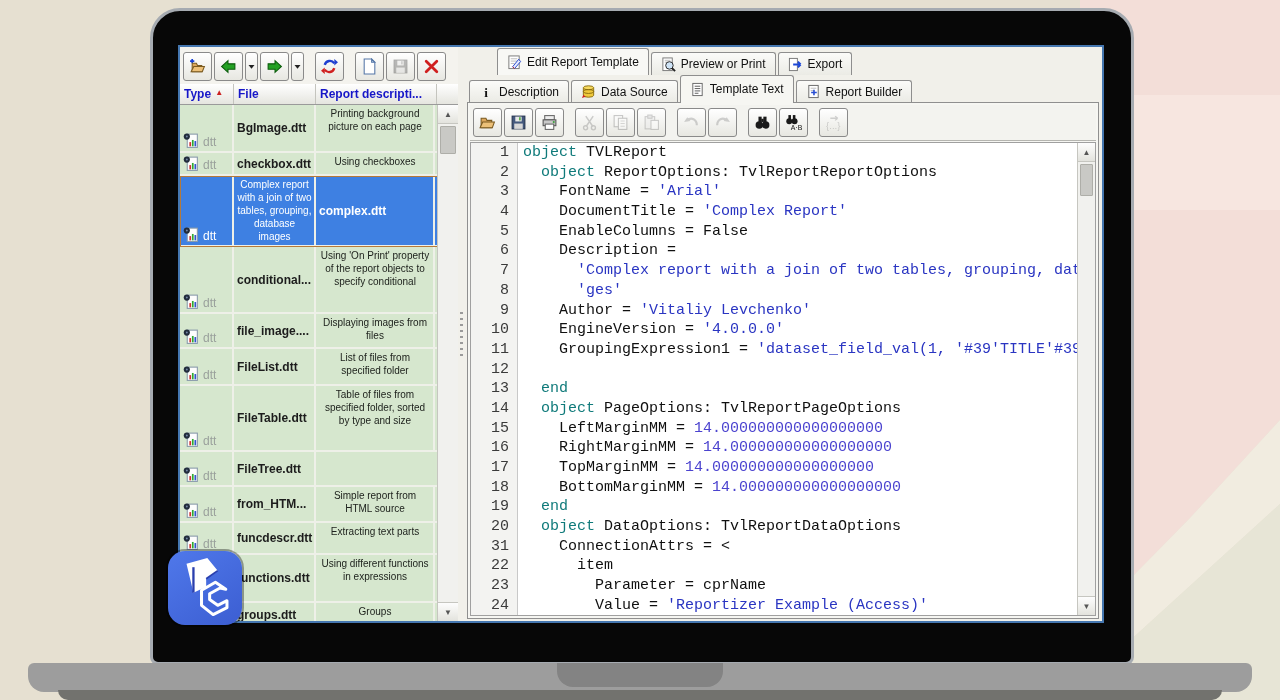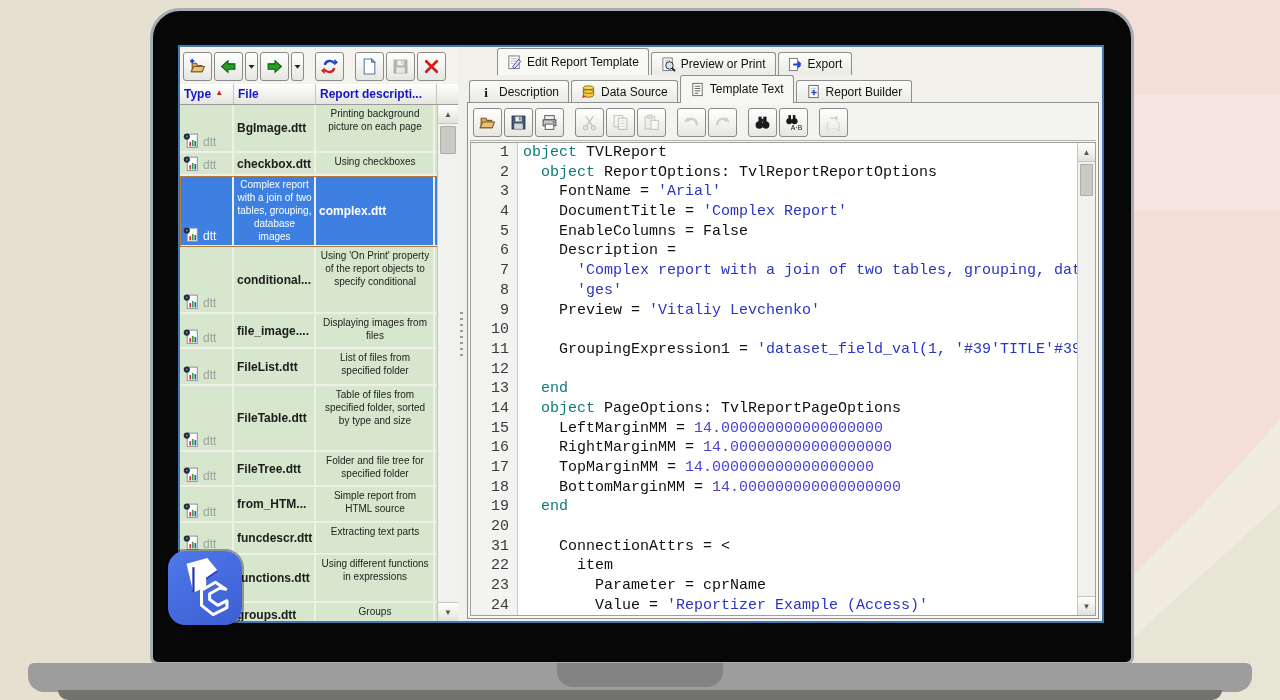--- a/index.html
+++ b/index.html
@@ -349,21 +349,20 @@
                     <rect x="6" y="9.5" width="1.6" height="4" fill="#d03030"></rect>
                     <rect x="8.4" y="7.5" width="1.6" height="6" fill="#2faa2f"></rect>
                     <rect x="10.8" y="8.5" width="1.6" height="5" fill="#3355cc"></rect>
                     <circle cx="3.6" cy="4.3" r="2.9" fill="#222c3c"></circle>
                     <circle cx="3.6" cy="4.3" r="0.9" fill="#7486a8"></circle>
                   </svg>
                 </span>
                 <span class="type-label">dtt</span>
               </div>
               <div class="cell cell-file">FileTree.dtt</div>
-              <div class="cell cell-desc">Folder and file tree for specified folder</div>
             </div>
             <div class="frow" style="min-height: 34px;">
               <div class="cell cell-type">
                 <span style="display: flex;">
                   <svg viewBox="0 0 16 16">
                     <rect x="4" y="2" width="9.5" height="12.5" fill="#fdfdfd" stroke="#8899aa"></rect>
                     <rect x="6" y="9.5" width="1.6" height="4" fill="#d03030"></rect>
                     <rect x="8.4" y="7.5" width="1.6" height="6" fill="#2faa2f"></rect>
                     <rect x="10.8" y="8.5" width="1.6" height="5" fill="#3355cc"></rect>
                     <circle cx="3.6" cy="4.3" r="2.9" fill="#222c3c"></circle>
@@ -624,32 +623,32 @@
         <div class="editor">
           <div class="code-area" id="code-lines">
               <div class="cline"><span class="ln">1</span><span class="ctext"><span class="tk-k">object</span><span class="tk-p"> TVLReport</span></span></div>
               <div class="cline"><span class="ln">2</span><span class="ctext"><span class="tk-p">  </span><span class="tk-k">object</span><span class="tk-p"> ReportOptions: TvlReportReportOptions</span></span></div>
               <div class="cline"><span class="ln">3</span><span class="ctext"><span class="tk-p">    FontName = </span><span class="tk-s">'Arial'</span></span></div>
               <div class="cline"><span class="ln">4</span><span class="ctext"><span class="tk-p">    DocumentTitle = </span><span class="tk-s">'Complex Report'</span></span></div>
               <div class="cline"><span class="ln">5</span><span class="ctext"><span class="tk-p">    EnableColumns = False</span></span></div>
               <div class="cline"><span class="ln">6</span><span class="ctext"><span class="tk-p">    Description = </span></span></div>
               <div class="cline"><span class="ln">7</span><span class="ctext"><span class="tk-p">      </span><span class="tk-s">'Complex report with a join of two tables, grouping, database ima'</span></span></div>
               <div class="cline"><span class="ln">8</span><span class="ctext"><span class="tk-p">      </span><span class="tk-s">'ges'</span></span></div>
-              <div class="cline"><span class="ln">9</span><span class="ctext"><span class="tk-p">    Preview = </span><span class="tk-s">'Vitaliy Levchenko'</span></span></div>
-              <div class="cline"><span class="ln">10</span></div>
+              <div class="cline"><span class="ln">9</span><span class="ctext"><span class="tk-p">    Author = </span><span class="tk-s">'Vitaliy Levchenko'</span></span></div>
+              <div class="cline"><span class="ln">10</span><span class="ctext"><span class="tk-p">    EngineVersion = </span><span class="tk-s">'4.0.0.0'</span></span></div>
               <div class="cline"><span class="ln">11</span><span class="ctext"><span class="tk-p">    GroupingExpression1 = </span><span class="tk-s">'dataset_field_val(1, '#39'TITLE'#39')'</span></span></div>
               <div class="cline"><span class="ln">12</span></div>
               <div class="cline"><span class="ln">13</span><span class="ctext"><span class="tk-p">  </span><span class="tk-k">end</span></span></div>
               <div class="cline"><span class="ln">14</span><span class="ctext"><span class="tk-p">  </span><span class="tk-k">object</span><span class="tk-p"> PageOptions: TvlReportPageOptions</span></span></div>
               <div class="cline"><span class="ln">15</span><span class="ctext"><span class="tk-p">    LeftMarginMM = </span><span class="tk-n">14.000000000000000000</span></span></div>
               <div class="cline"><span class="ln">16</span><span class="ctext"><span class="tk-p">    RightMarginMM = </span><span class="tk-n">14.000000000000000000</span></span></div>
               <div class="cline"><span class="ln">17</span><span class="ctext"><span class="tk-p">    TopMarginMM = </span><span class="tk-n">14.000000000000000000</span></span></div>
               <div class="cline"><span class="ln">18</span><span class="ctext"><span class="tk-p">    BottomMarginMM = </span><span class="tk-n">14.000000000000000000</span></span></div>
               <div class="cline"><span class="ln">19</span><span class="ctext"><span class="tk-p">  </span><span class="tk-k">end</span></span></div>
-              <div class="cline"><span class="ln">20</span></div>
+              <div class="cline"><span class="ln">20</span><span class="ctext"><span class="tk-p">  </span><span class="tk-k">object</span><span class="tk-p"> DataOptions: TvlReportDataOptions</span></span></div>
               <div class="cline"><span class="ln">31</span><span class="ctext"><span class="tk-p">    ConnectionAttrs = &lt;</span></span></div>
               <div class="cline"><span class="ln">22</span><span class="ctext"><span class="tk-p">      item</span></span></div>
               <div class="cline"><span class="ln">23</span><span class="ctext"><span class="tk-p">        Parameter = cprName</span></span></div>
               <div class="cline"><span class="ln">24</span><span class="ctext"><span class="tk-p">        Value = </span><span class="tk-s">'Reportizer Example (Access)'</span></span></div>
             </div>
           <div class="ed-scroll">
             <div class="sb-btn">▲</div>
             <div class="sb-thumb"></div>
             <div class="sb-btn bottom">▼</div>
           </div>

